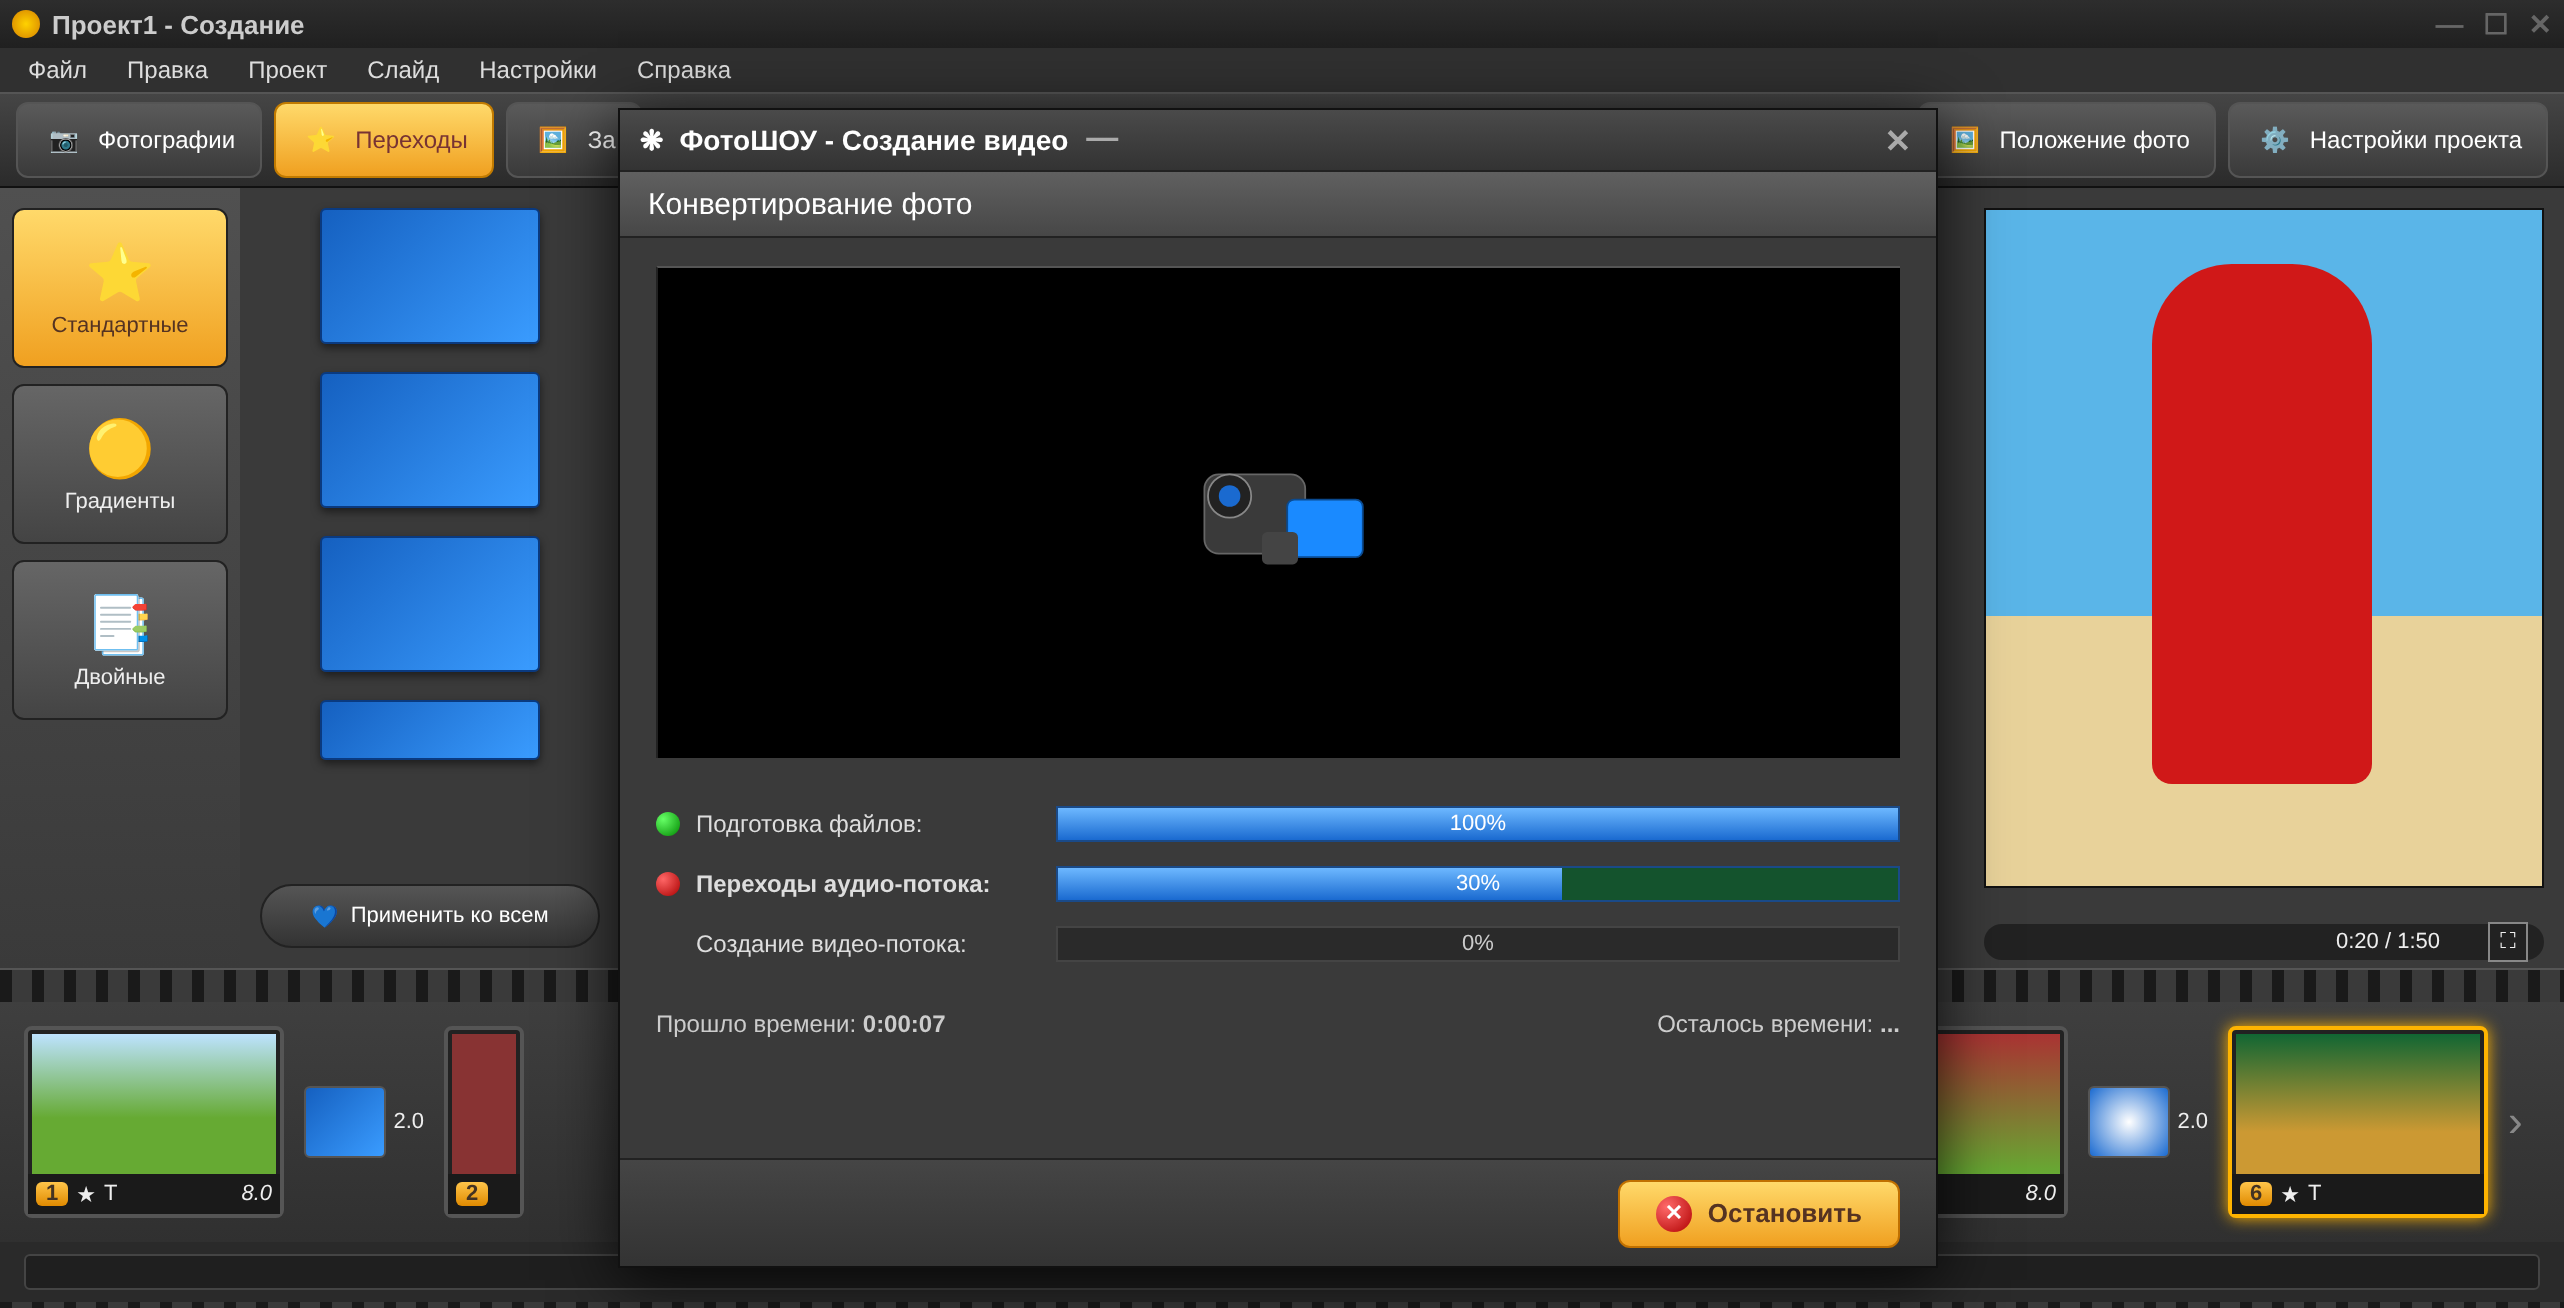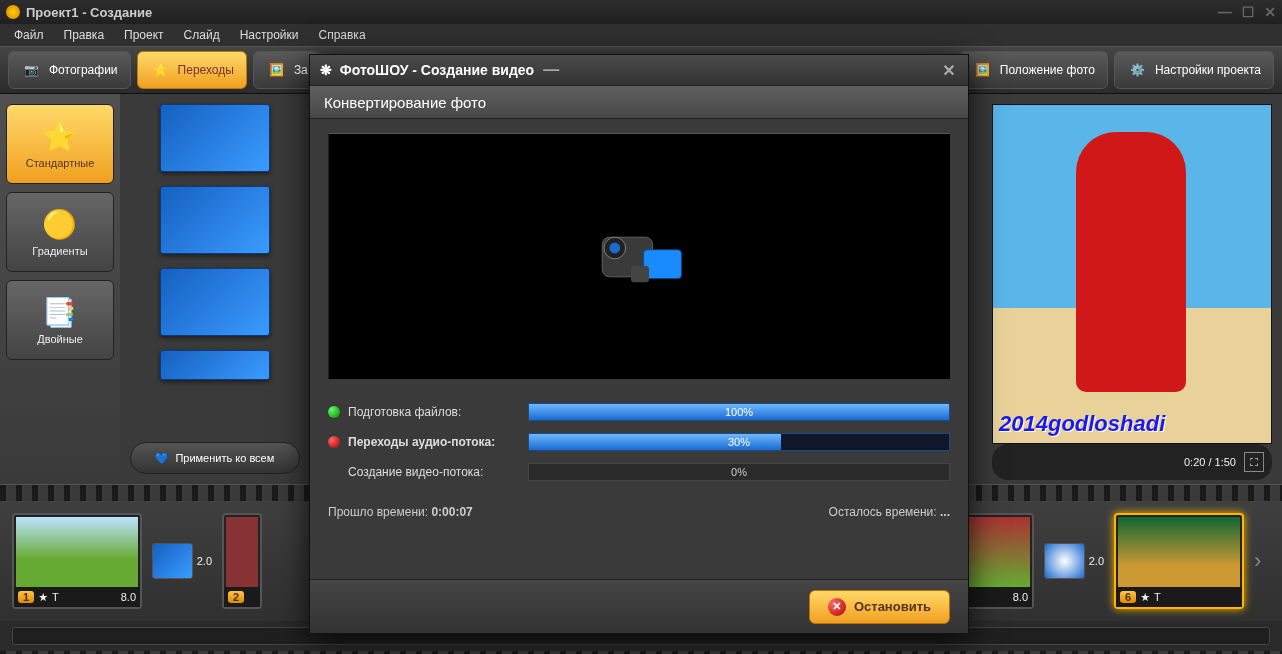--- a/index.html
+++ b/index.html
@@ -29,52 +29,52 @@
 .side-btn.active { background: linear-gradient(#ffd96a,#f0a020); color: #532; }
 
 .transitions-col { width: 190px; background: #3a3a3a; padding: 10px 8px; display: flex; flex-direction: column; gap: 14px; align-items: center; overflow: hidden; }
 .trans-thumb { width: 110px; height: 68px; background: linear-gradient(135deg,#1560c0,#3a9cff); border: 1px solid #0a3a80; border-radius: 3px; box-shadow: 0 2px 4px rgba(0,0,0,.5); position: relative; }
 .apply-all { margin-top: auto; height: 32px; width: 170px; border: 1px solid #222; border-radius: 16px; background: linear-gradient(#555,#333); color: #fff; font-size: 11px; display: flex; align-items: center; justify-content: center; gap: 6px; cursor: pointer; }
 
 .preview-area { flex: 1; background: #3a3a3a; position: relative; }
 .preview-img { position: absolute; right: 10px; top: 10px; width: 280px; height: 340px; background: linear-gradient(#5ab5e8 60%, #e8d29a 60%); border: 1px solid #111; overflow: hidden; }
 .preview-img .santa { position: absolute; left: 30%; top: 8%; width: 110px; height: 260px; background: #d01818; border-radius: 40px 40px 10px 10px; }
 .preview-img .watermark { position: absolute; left: 6px; bottom: 6px; color: #1a1aee; font-style: italic; font-weight: bold; font-size: 22px; text-shadow: 1px 1px 0 #fff; }
-.play-strip { position: absolute; right: 10px; bottom: 4px; height: 36px; width: 280px; background: #222; border-radius: 16px; display: flex; align-items: center; justify-content: flex-end; color: #eee; font-size: 11px; padding: 0 8px; gap: 8px; }
+.play-strip { position: absolute; right: 10px; bottom: 4px; height: 18px; width: 280px; background: #222; border-radius: 16px; display: flex; align-items: center; justify-content: flex-end; color: #eee; font-size: 11px; padding: 0 8px; gap: 24px; }
 .fs-ic { width: 20px; height: 20px; border: 1px solid #888; display: flex; align-items: center; justify-content: center; cursor: pointer; }
 
 
 .timeline-wrap { height: 170px; background: #2a2a2a; border-top: 1px solid #555; }
 .film-strip { height: 16px; background: repeating-linear-gradient(90deg,#1a1a1a 0,#1a1a1a 6px,#3a3a3a 6px,#3a3a3a 16px); }
 .timeline { height: 120px; background: linear-gradient(#3f3f3f,#303030); display: flex; align-items: center; padding: 6px 12px; gap: 10px; overflow: hidden; }
 .slide { width: 130px; height: 96px; border: 2px solid #555; border-radius: 4px; background: #222; position: relative; flex-shrink: 0; }
 .slide.active { border-color: #ffb400; box-shadow: 0 0 8px #ffb400; }
 .slide-thumb { position: absolute; inset: 2px 2px 20px 2px; background: linear-gradient(135deg,#a33,#6a3); }
 .slide-bar { position: absolute; left: 0; right: 0; bottom: 0; height: 20px; background: #1a1a1a; display: flex; align-items: center; color: #eee; font-size: 11px; padding: 0 4px; gap: 4px; }
 .slide-bar .num { background: linear-gradient(#ffc54a,#e08a00); color: #432; font-weight: bold; padding: 0 5px; border-radius: 3px; }
-.slide-bar .dur { margin-left: auto; }
+.slide-bar .dur { margin-left: auto; font-style: italic; }
 .trans-slot { width: 60px; height: 70px; flex-shrink: 0; display: flex; flex-direction: row; align-items: center; gap: 4px; }
 .trans-sq { width: 42px; height: 36px; border: 1px solid #555; background: linear-gradient(135deg,#1560c0,#3a9cff); border-radius: 3px; }
 .trans-dur { color: #eee; font-size: 11px; }
 .tl-scroll { height: 18px; background: #1f1f1f; margin: 6px 12px; border: 1px solid #444; border-radius: 3px; }
 
 
 .modal { position: absolute; left: 309px; top: 54px; width: 660px; height: 580px; background: #3a3a3a; border: 1px solid #111; box-shadow: 0 6px 30px rgba(0,0,0,.8); display: flex; flex-direction: column; }
 .modal-title { height: 30px; background: linear-gradient(#4a4a4a,#333); display: flex; align-items: center; padding: 0 10px; color: #fff; font-size: 14px; font-weight: bold; gap: 8px; }
 .modal-title .mclose { margin-left: auto; width: 18px; height: 18px; color: #aaa; font-size: 16px; text-align: center; cursor: pointer; }
 .modal-title .mmin { width: 18px; height: 18px; color: #aaa; font-size: 16px; text-align: center; cursor: pointer; }
 .modal-sub { height: 34px; border-top: 1px solid #222; border-bottom: 1px solid #222; background: linear-gradient(#606060,#474747); color: #fff; font-size: 15px; display: flex; align-items: center; padding: 0 14px; }
 .modal-body { flex: 1; padding: 14px 18px; background: #3a3a3a; display: flex; flex-direction: column; }
 .video-box { height: 246px; background: #000; border-top: 1px solid #555; border-left: 1px solid #222; display: flex; align-items: center; justify-content: center; }
 .cam-ic { width: 110px; height: 90px; }
 .prog-area { margin-top: 18px; color: #ddd; font-size: 12px; }
 .prog-row { display: flex; align-items: center; height: 30px; gap: 10px; }
 .prog-label { width: 190px; display: flex; align-items: center; gap: 8px; }
 .prog-label.bold { font-weight: bold; }
-.prog-bar { flex: 1; height: 18px; border: 1px solid #1a4a88; background: #0f172a; position: relative; }
+.prog-bar { flex: 1; height: 18px; border: 1px solid #1a4a88; background: #14532d; position: relative; }
 .prog-fill { position: absolute; left: 0; top: 0; bottom: 0; background: linear-gradient(#6db8ff,#1a6ad0); }
 .prog-text { position: absolute; left: 0; right: 0; top: 0; bottom: 0; display: flex; align-items: center; justify-content: center; color: #fff; font-size: 11px; }
 .prog-bar.empty { background: #2a2a2a; border-color: #444; }
 .time-row { display: flex; justify-content: space-between; color: #ccc; font-size: 12px; margin-top: 18px; }
 .modal-footer { height: 54px; border-top: 1px solid #222; background: linear-gradient(#454545,#333); display: flex; align-items: center; justify-content: flex-end; padding: 0 18px; }
 .stop-btn { height: 34px; padding: 0 18px; border: 1px solid #c07000; border-radius: 6px; background: linear-gradient(#ffd96a,#f0a020); color: #532; font-size: 13px; font-weight: bold; display: flex; align-items: center; gap: 8px; cursor: pointer; }
 .stop-ic { width: 18px; height: 18px; border-radius: 50%; background: radial-gradient(circle at 30% 30%,#ff6a6a,#b00000); display: flex; align-items: center; justify-content: center; color: #fff; font-size: 11px; font-weight: bold; }
 
 .dot { width: 12px; height: 12px; border-radius: 50%; }
 .dot.green { background: radial-gradient(circle at 30% 30%,#6f6,#080); }
@@ -151,21 +151,20 @@
     <div class="trans-thumb" style="height:30px"></div>
     <div class="apply-all">
       <span>💙</span>
       <span>Применить ко всем</span>
     </div>
   </div>
 
   <div class="preview-area">
     <div class="preview-img">
       <div class="santa"></div>
-      <div class="watermark">2014godloshadi</div>
     </div>
     <div class="play-strip">
       <span>0:20 / 1:50</span>
       <div class="fs-ic">⛶</div>
     </div>
   </div>
 </div>
 
 <div class="timeline-wrap">
   <div class="film-strip"></div>

